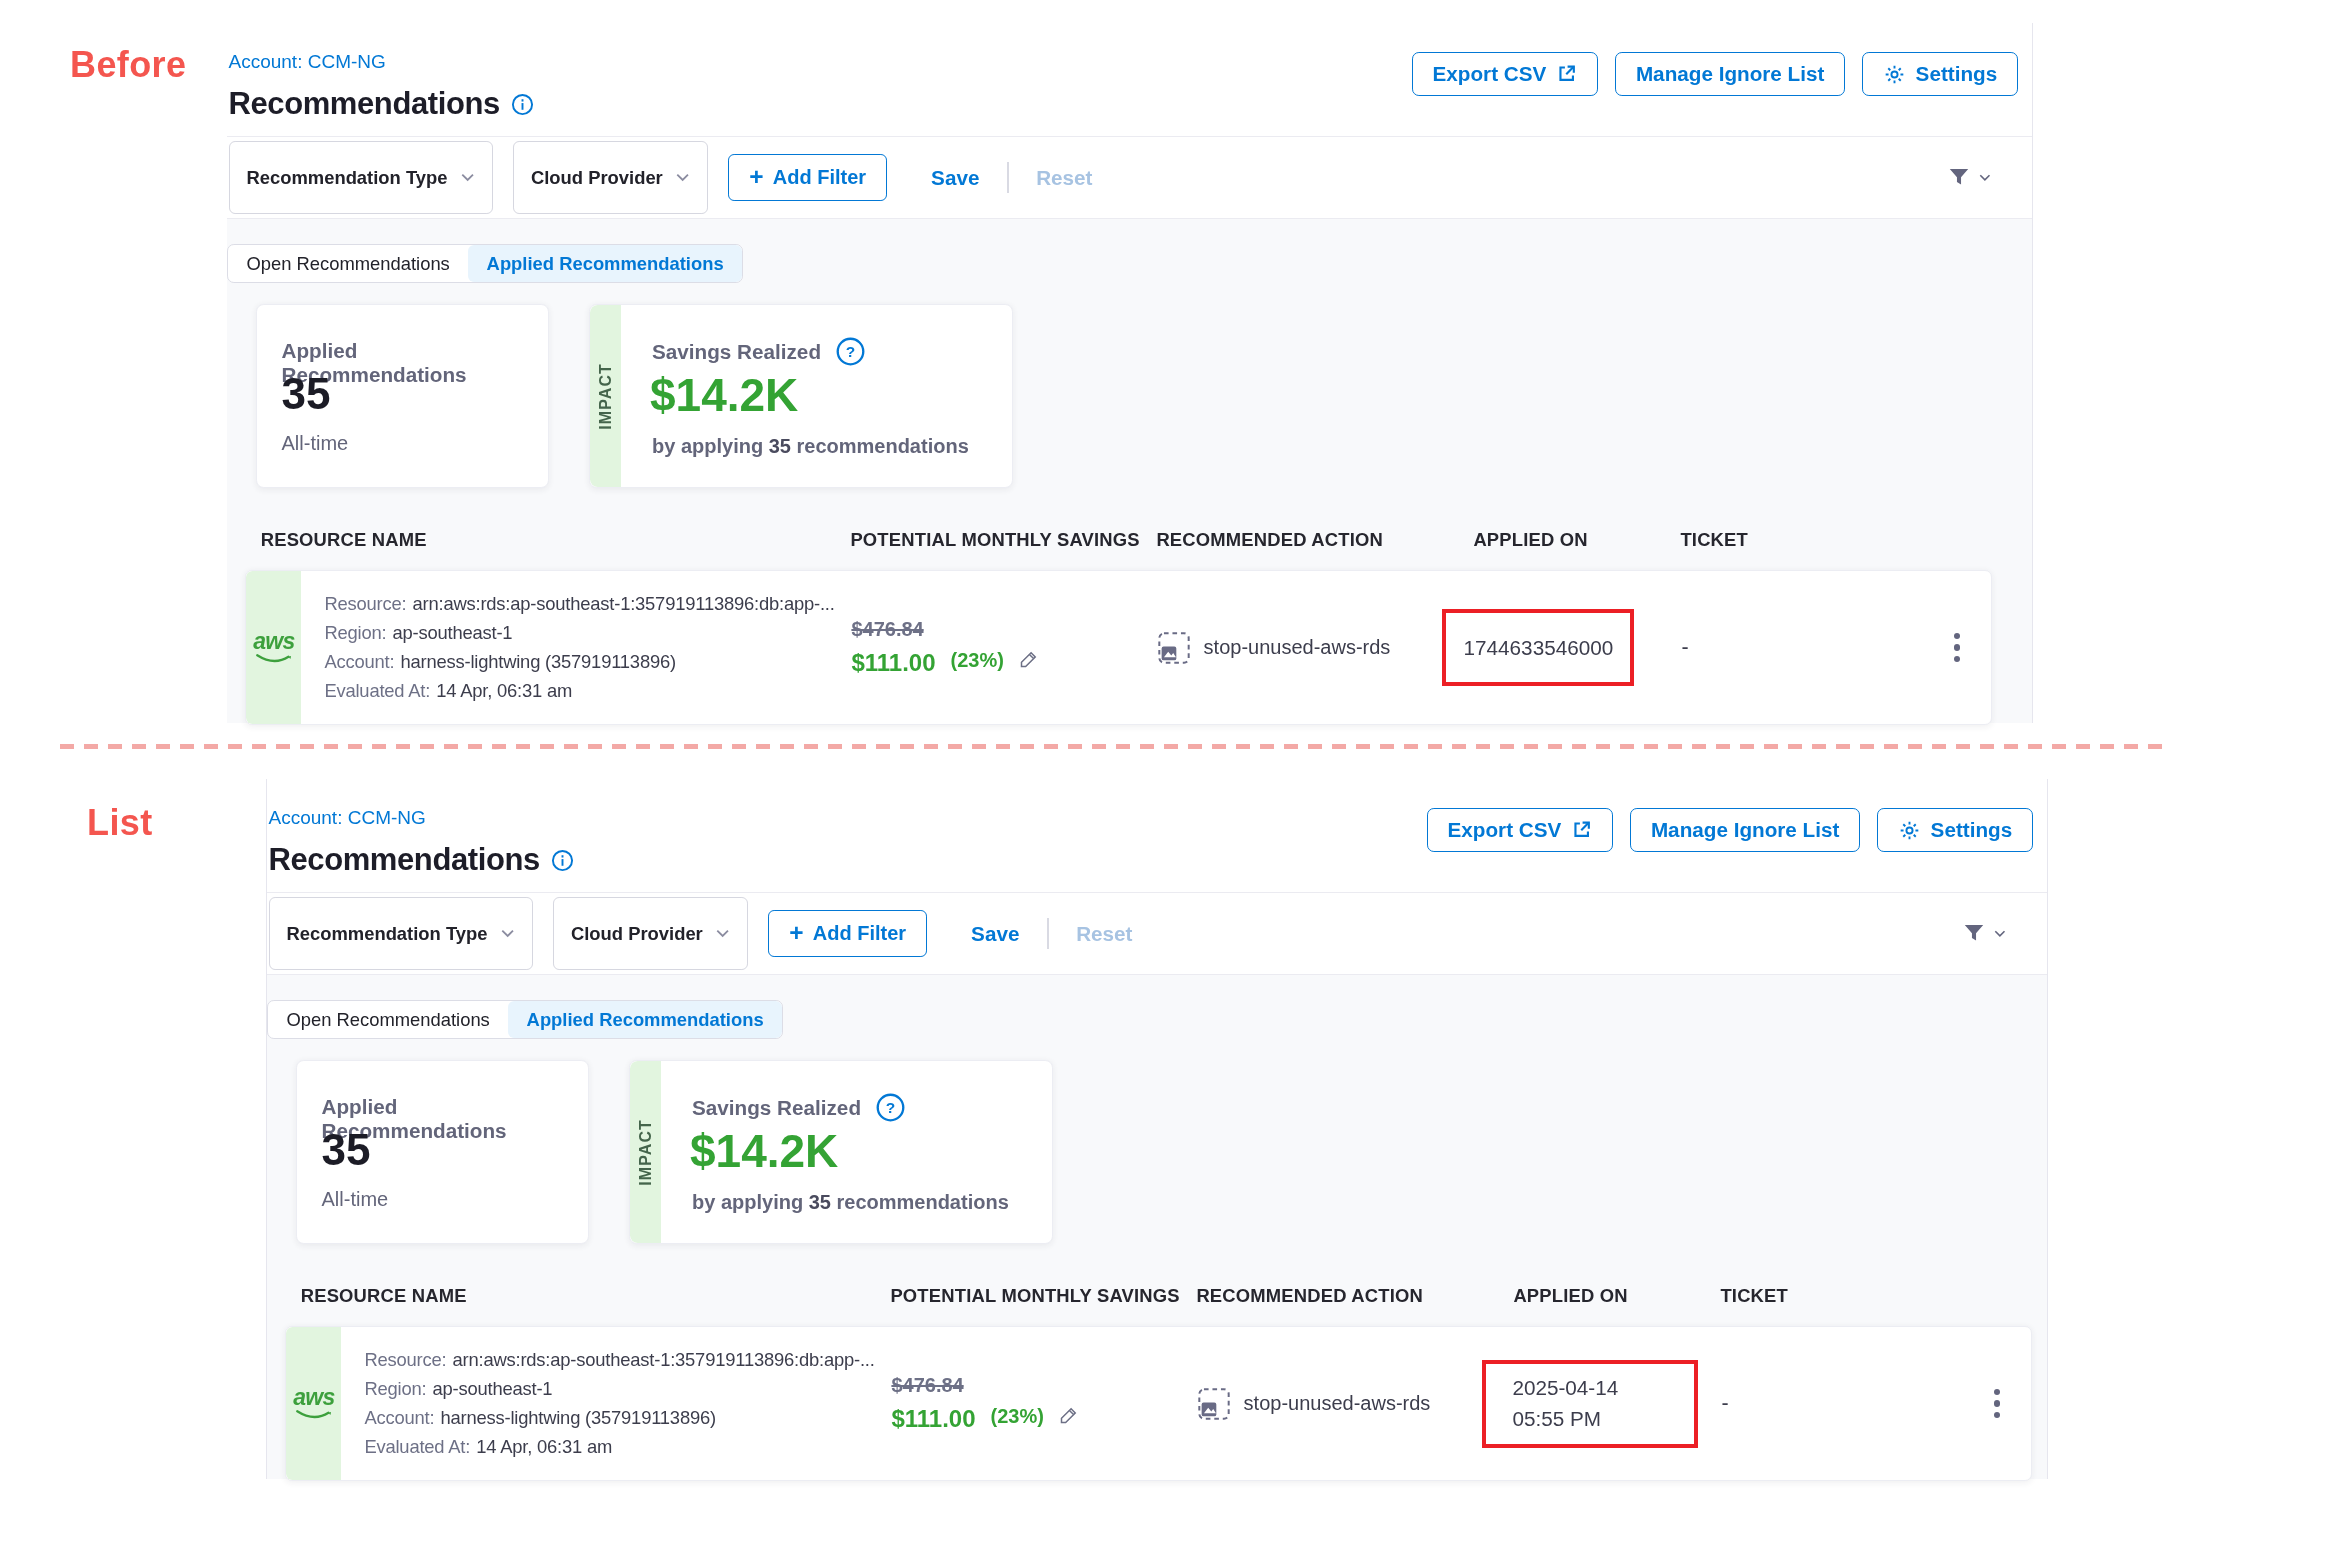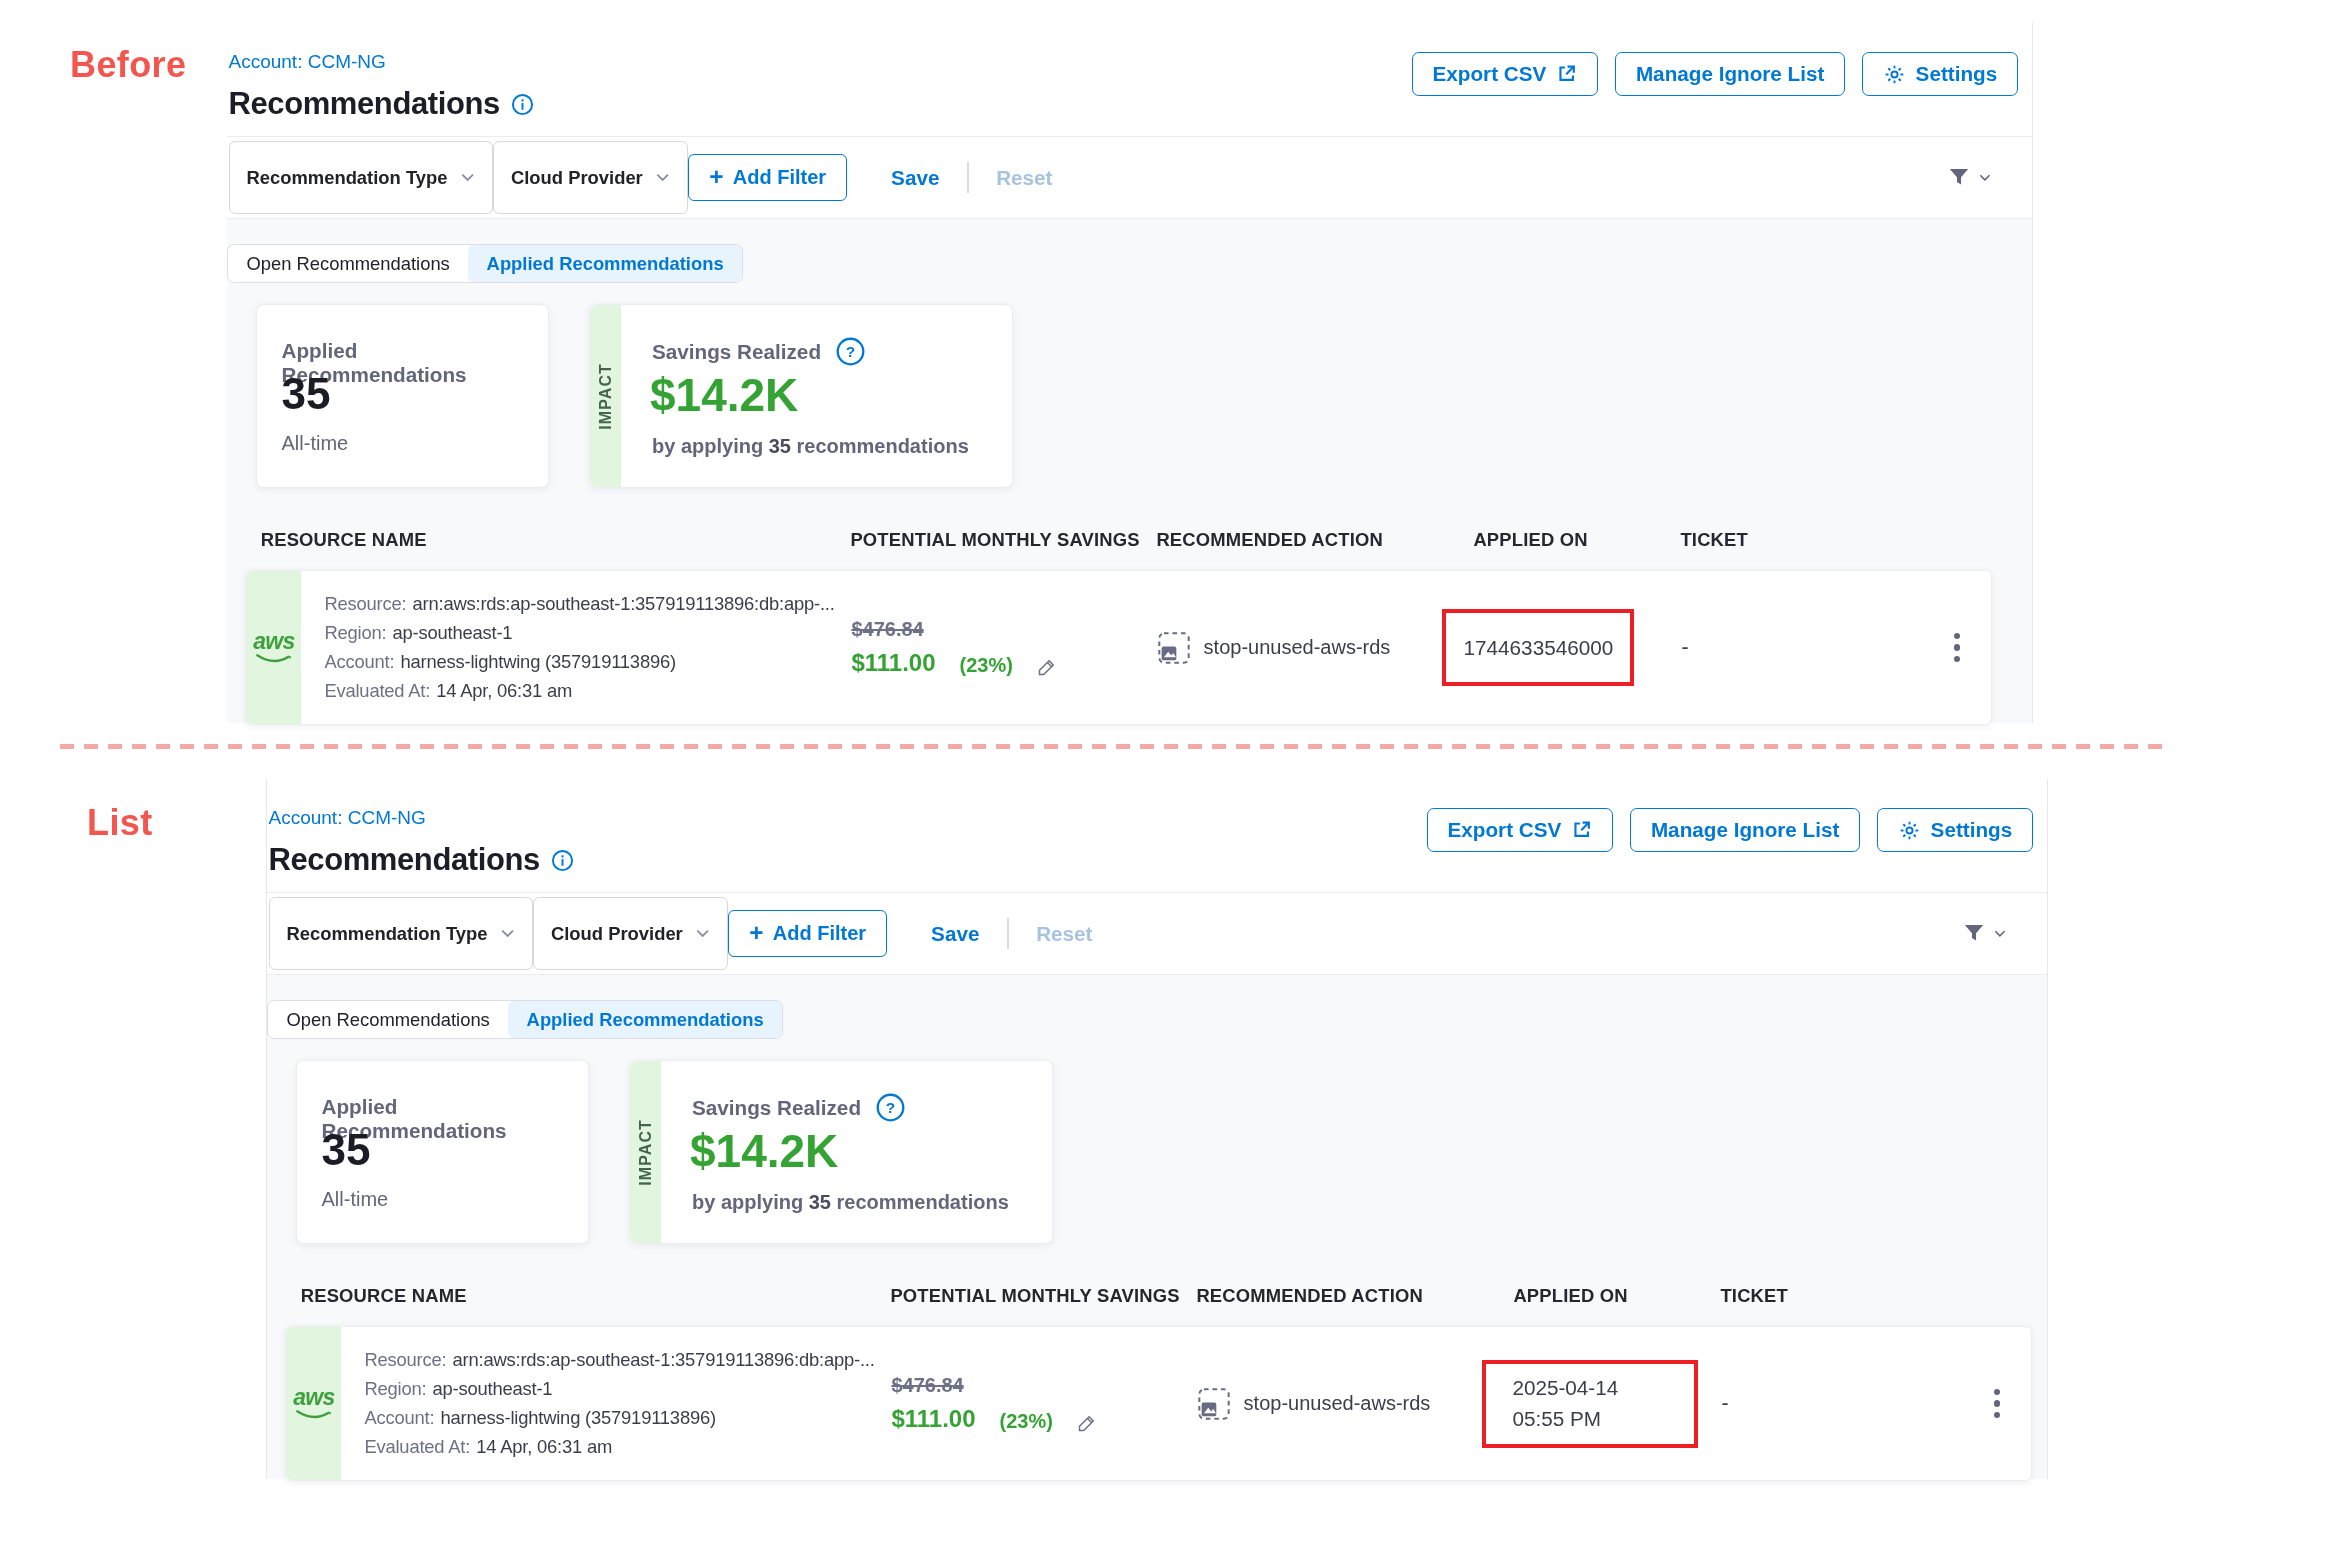--- a/index.html
+++ b/index.html
@@ -28,21 +28,21 @@
   .page-title{font-size:31px;font-weight:800;color:#1d1d28;letter-spacing:-0.4px;}
   .hdr-buttons{position:absolute;right:13.8px;top:29px;display:flex;gap:17px;}
   .btn{
     display:flex;align-items:center;gap:9.2px;height:44px;padding:0 20px;
     border:1.9px solid #0278d5;border-radius:6.9px;background:#fff;color:#0278d5;
     font-size:20.7px;font-weight:700;cursor:pointer;white-space:nowrap;
   }
   
   .filter-row{display:flex;align-items:center;height:81px;border-bottom:1.5px solid #ebebf1;background:#fff;}
   .chip{
-    display:flex;align-items:center;gap:12.2px;height:47px;padding:12px 17px;
+    display:flex;align-items:center;gap:12.2px;height:47px;padding:12px 17px;margin-right:20px;
     border:1.5px solid #d6d7e0;border-radius:6.1px;background:#fff;
     font-size:18.4px;font-weight:600;color:#22222a;cursor:pointer;white-space:nowrap;
   }
   .chip:first-child{margin-left:1.5px;}
   .btn-add-filter{
     display:flex;align-items:center;gap:9.2px;height:47px;padding:0 20px;
     border:1.9px solid #0278d5;border-radius:6.1px;background:#fff;color:#0278d5;
     font-size:20px;font-weight:700;cursor:pointer;white-space:nowrap;
   }
   .plus-glyph{font-size:24.5px;font-weight:700;line-height:1;}
@@ -90,21 +90,21 @@
   }
   .cell{display:flex;align-items:center;}
   .cell-resource{align-items:stretch;}
   .provider-strip{width:55px;background:#e2f5df;display:flex;flex-direction:column;align-items:center;justify-content:center;border-radius:6.1px 0 0 6.1px;}
   .aws-word{font-size:23px;font-weight:700;color:#3da03d;line-height:1;letter-spacing:-0.8px;font-style:italic;}
   .resource-lines{margin-left:23px;display:flex;flex-direction:column;justify-content:center;gap:6.9px;font-size:18.4px;letter-spacing:-0.2px;white-space:nowrap;overflow:hidden;}
   .lab{color:#6d7086;margin-right:6.1px;}
   .val{color:#3c3d4c;}
   .cell-savings{flex-direction:column;align-items:flex-start;justify-content:center;gap:7.7px;}
   .price-old{font-size:20px;font-weight:600;color:#6d7086;text-decoration:line-through;}
-  .price-new-row{display:flex;align-items:flex-end;gap:24px;}
+  .price-new-row{display:flex;align-items:flex-start;gap:15px;}
   .price-new{font-size:24px;font-weight:800;color:#34a334;}
   .price-pct{font-size:20px;font-weight:700;color:#34a334;}
   .cell-action{gap:12.2px;font-size:20px;color:#3c3d4c;white-space:nowrap;}
   .applied-box{border:4.6px solid #ec1f25;background:#fff;display:flex;}
   .before .applied-box{width:184px;height:69px;align-items:center;justify-content:center;}
   .after .applied-box{width:182px;height:80px;flex-direction:column;justify-content:center;padding-left:26px;gap:3.1px;}
   .applied-epoch{font-size:20.7px;color:#3c3d4c;}
   .applied-date,.applied-time{font-size:20.7px;color:#3c3d4c;line-height:27.6px;}
   .ticket-dash{font-size:21.4px;color:#3c3d4c;}
   .cell-menu{justify-content:flex-start;padding-left:4.6px;}

